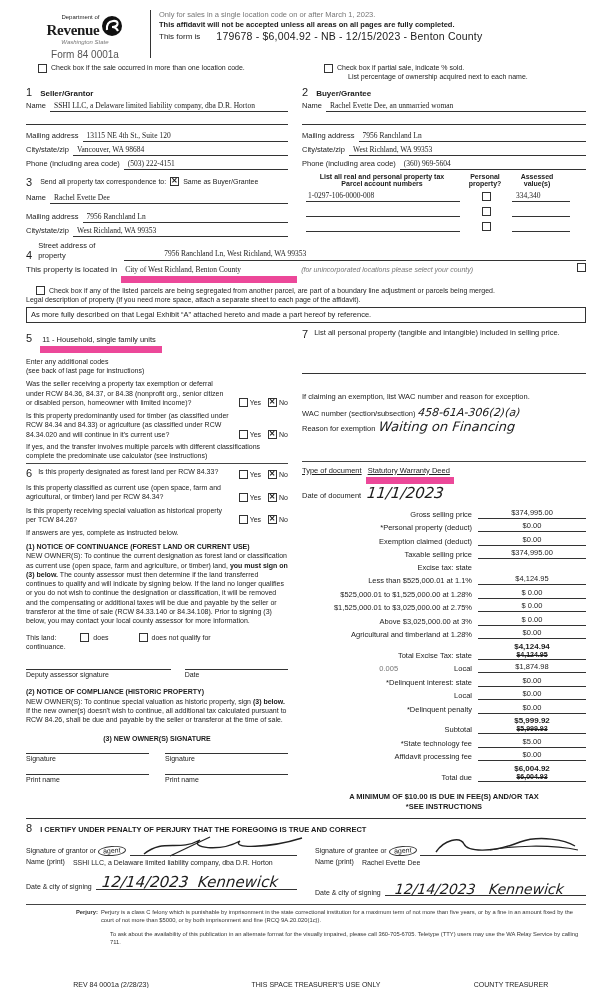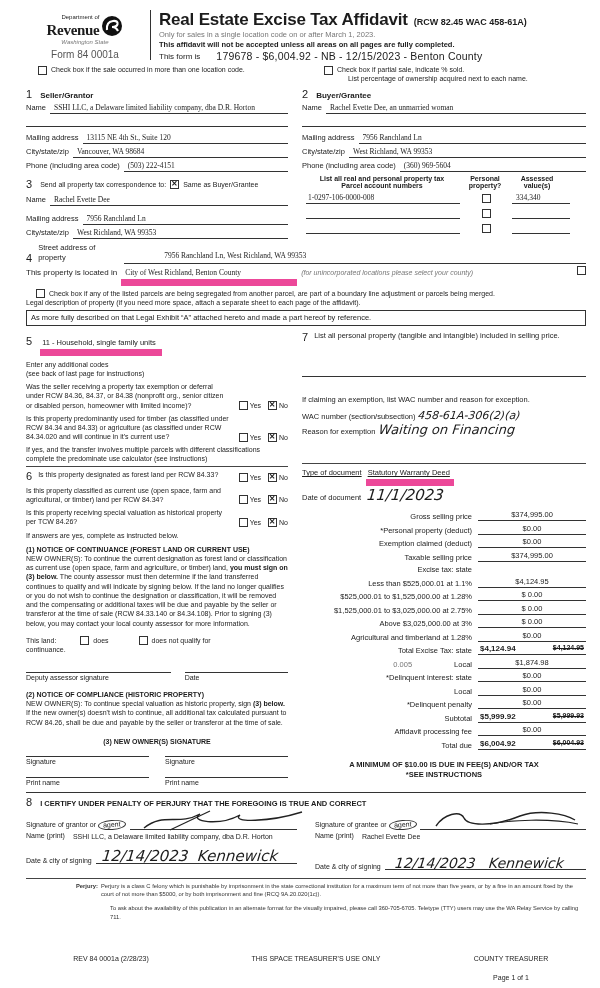--- a/index.html
+++ b/index.html
@@ -54,21 +54,21 @@
   
   .qrow{display:flex;align-items:flex-end;margin-top:4px;}
   .qtext{flex:1;font-size:7px;line-height:1.32;}
   .yn{flex:none;display:flex;align-items:center;gap:2px;font-size:7px;padding-left:4px;}
   .yn .cb{margin-left:5px;}
   
   .taxrow{display:flex;align-items:flex-end;margin-top:2.5px;font-size:7.5px;}
   .taxlab{flex:1;text-align:right;padding-right:6px;}
   .taxval{width:104px;flex:none;border-bottom:0.8px solid #333;text-align:center;padding:0 2px 1px 2px;min-height:9px;}
   .taxval.noline{border-bottom:none;}
-  .taxval.tot{display:flex;justify-content:space-between;font-weight:bold;font-size:8px;}
+  .taxval.tot{display:flex;justify-content:space-between;font-weight:bold;font-size:8px;flex-direction:column;}
   .strike{text-decoration:line-through;font-weight:bold;font-size:7px;}
   .divider{border-top:1px solid #444;margin-top:5px;}
   .notice{font-size:7px;line-height:1.32;margin-top:5px;}
   .sig2col{display:flex;gap:16px;margin-top:10px;}
   .sig2col>div{flex:1;}
   .sigline{border-top:0.8px solid #333;font-size:7px;padding-top:1px;}
   
   .certify{border-top:1px solid #333;margin-top:6px;padding-top:3px;}
   .cert-head{display:flex;gap:8px;align-items:baseline;}
   .certcols{display:flex;gap:18px;}
@@ -100,24 +100,20 @@
         <svg width="22" height="22" viewBox="0 0 22 22">
           <circle cx="11" cy="11" r="10" fill="#111"></circle>
           <path d="M6 15 Q5 7 12 6 Q17 5.5 16.5 9 Q16 12 11 12 Q15 12 17 16" stroke="#fff" stroke-width="2.2" fill="none"></path>
         </svg>
       </div>
       <div class="fs6 gray" style="font-style:italic;">Washington State</div>
       <div style="font-size:10px;color:#555;margin-top:2px;">Form 84 0001a</div>
     </div>
     <div class="hdr-sep"></div>
     <div class="title-box">
-      <div class="title-line">
-        <span class="title">Real Estate Excise Tax Affidavit</span>
-        <span class="rcw">(RCW 82.45 WAC 458-61A)</span>
-      </div>
       <div class="fs75 gray">Only for sales in a single location code on or after March 1, 2023.</div>
       <div class="fs75 b">This affidavit will not be accepted unless all areas on all pages are fully completed.</div>
       <div class="form-is">
         <span>This form is</span>
         <span class="form-is-val">179678 - $6,004.92 - NB - 12/15/2023 - Benton County</span>
       </div>
     </div>
   </div>
 
   <div class="topchecks">
@@ -443,21 +439,21 @@
           <span class="taxval">$0.00</span>
         </div>
         <div class="taxrow">
           <span class="taxlab">Total Excise Tax: state</span>
           <span class="taxval tot">
             <span>$4,124.94</span>
             <span class="strike">$4,124.95</span>
           </span>
         </div>
         <div class="taxrow">
-          <span class="taxlab" style="display:flex;justify-content:flex-end;gap:42px;">
+          <span class="taxlab" style="display:flex;justify-content:flex-end;gap:56px;">
             <span class="gray">0.005</span>
             <span>Local</span>
           </span>
           <span class="taxval">$1,874.98</span>
         </div>
         <div class="taxrow">
           <span class="taxlab">*Delinquent interest: state</span>
           <span class="taxval">$0.00</span>
         </div>
         <div class="taxrow">
@@ -467,20 +463,24 @@
         <div class="taxrow">
           <span class="taxlab">*Delinquent penalty</span>
           <span class="taxval">$0.00</span>
         </div>
         <div class="taxrow">
           <span class="taxlab">Subtotal</span>
           <span class="taxval tot">
             <span>$5,999.92</span>
             <span class="strike">$5,999.93</span>
           </span>
+        </div>
+        <div class="taxrow">
+          <span class="taxlab">*State technology fee</span>
+          <span class="taxval">$5.00</span>
         </div>
         <div class="taxrow">
           <span class="taxlab">Affidavit processing fee</span>
           <span class="taxval">$0.00</span>
         </div>
         <div class="taxrow">
           <span class="taxlab">Total due</span>
           <span class="taxval tot">
             <span>$6,004.92</span>
             <span class="strike">$6,004.93</span>

